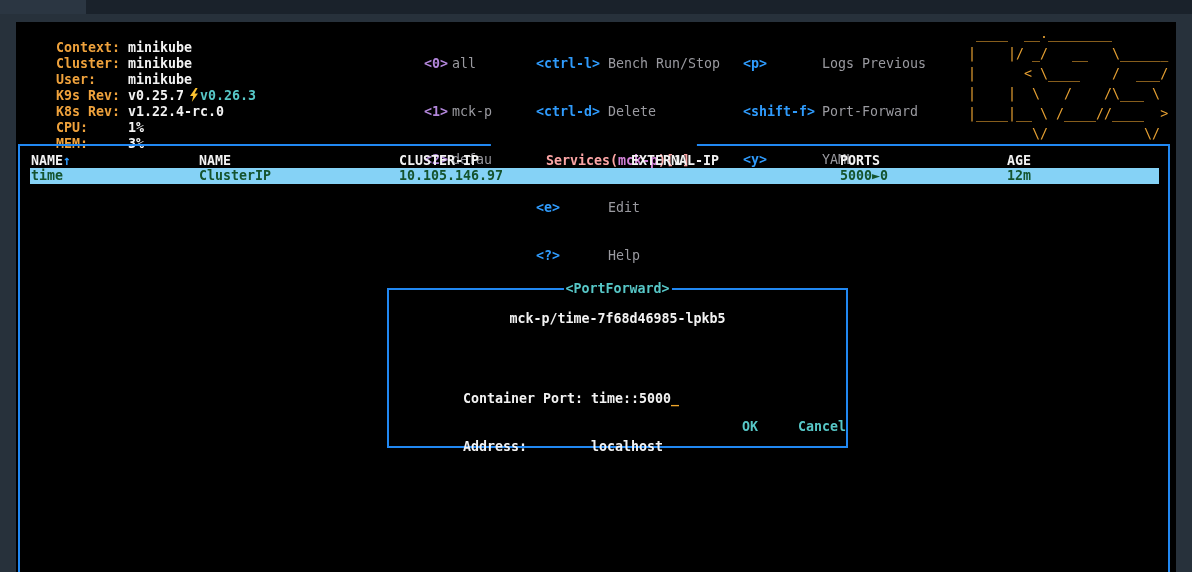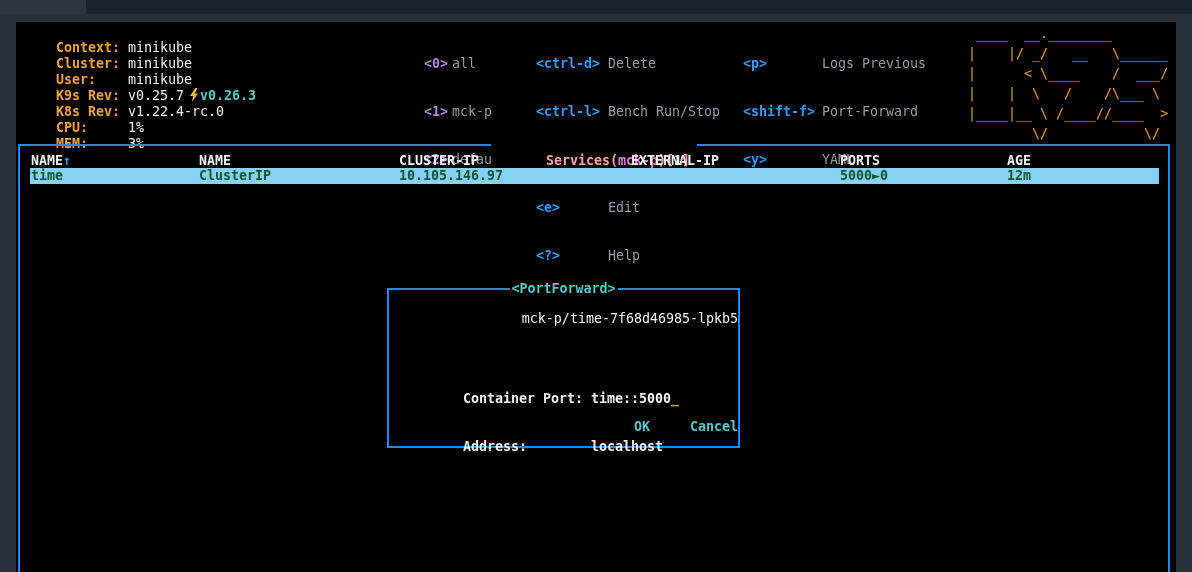--- a/index.html
+++ b/index.html
@@ -21,21 +21,21 @@
     position: absolute; left: 16px; top: 22px; width: 1160px; height: 550px;
     background: #000;
     font-size: 13.3px; line-height: 16px;
     color: #f2f2f2;
   }
   .terminal span, .terminal div, .terminal pre { white-space: pre; }
 
   
   .info-row { position: absolute; left: 8px; height: 16px; }
   .info-label { display: inline-block; width: 72px; color: #efa23c; font-weight: bold; }
-  .info-value { color: #f2f2f2; font-weight: normal; }
+  .info-value { color: #f2f2f2; font-weight: bold; }
   .info-upgrade { color: #57c7c7; font-weight: bold; }
   .bolt { display: inline-block; vertical-align: -2px; margin: 0 1px 0 5px; }
 
   
   .keycol { position: absolute; top: 2px; }
   .keyrow { height: 16px; }
   .key { display: inline-block; font-weight: bold; }
   .key-purple { color: #b286da; }
   .key-blue { color: #2f9bfc; }
   .ns-col .key { width: 28px; }
@@ -57,29 +57,29 @@
     background: #000; padding: 0 7px; font-weight: bold; white-space: nowrap;
   }
   .t-teal { color: #fca5a5; } .t-purple { color: #d383d8; } .t-count { color: #f2f2f2; }
   .th { position: absolute; top: 7px; color: #f2f2f2; font-weight: bold; }
   .sort-arrow { color: #2f9bfc; font-weight: bold; }
   .sel-row { position: absolute; left: 10px; top: 22px; width: 1129px; height: 16px; background: #85d2f6; }
   .sel-cell { position: absolute; top: 0; color: #14532d; font-weight: bold; }
 
   
   .modal {
-    position: absolute; left: 371px; top: 266px; width: 353px; height: 160px;
+    position: absolute; left: 371px; top: 266px; width: 461px; height: 160px;
     background: #000; border: 2px solid #2188f2;
   }
   .modal-title {
     position: absolute; top: -9px; left: 50%; transform: translateX(-50%);
     background: #000; padding: 0 2px; color: #57c7c7; font-weight: bold; white-space: nowrap;
   }
-  .modal-pod { position: absolute; top: 21px; left: 0; width: 100%; text-align: right;
-               color: #f2f2f2; font-weight: normal; }
+  .modal-pod { position: absolute; top: 21px; left: 0; width: 100%; text-align: center;
+               color: #f2f2f2; font-weight: bold; }
   .modal-fields { position: absolute; left: 10px; top: 53px; }
   .field-row { height: 16px; color: #f2f2f2; font-weight: bold; }
   .field-label { display: inline-block; width: 128px; }
   .cursor { color: #f0a62a; font-weight: bold; }
   .modal-buttons { position: absolute; top: 129px; left: 0; width: 100%;
                    display: flex; justify-content: flex-end; gap: 40px; }
   .dlg-btn { color: #57c7c7; font-weight: bold; cursor: pointer; }
 </style>
 </head>
 <body>
@@ -114,22 +114,22 @@
     <span class="info-label">MEM:</span><span class="info-value">3%</span>
   </div>
 
   <div class="keycol ns-col" style="left:408px">
     <div class="keyrow"><span class="key key-purple">&lt;0&gt;</span><span class="key-label">all</span></div>
     <div class="keyrow"><span class="key key-purple">&lt;1&gt;</span><span class="key-label">mck-p</span></div>
     <div class="keyrow"><span class="key key-purple">&lt;2&gt;</span><span class="key-label">default</span></div>
   </div>
 
   <div class="keycol act-col1" style="left:520px">
+    <div class="keyrow"><span class="key key-blue">&lt;ctrl-l&gt;</span><span class="key-label">Bench Run/Stop</span></div>
     <div class="keyrow"><span class="key key-blue">&lt;ctrl-d&gt;</span><span class="key-label">Delete</span></div>
-    <div class="keyrow"><span class="key key-blue">&lt;ctrl-l&gt;</span><span class="key-label">Bench Run/Stop</span></div>
     <div class="keyrow"><span class="key key-blue">&lt;d&gt;</span><span class="key-label">Describe</span></div>
     <div class="keyrow"><span class="key key-blue">&lt;e&gt;</span><span class="key-label">Edit</span></div>
     <div class="keyrow"><span class="key key-blue">&lt;?&gt;</span><span class="key-label">Help</span></div>
     <div class="keyrow"><span class="key key-blue">&lt;l&gt;</span><span class="key-label">Logs</span></div>
   </div>
 
   <div class="keycol act-col2" style="left:727px">
     <div class="keyrow"><span class="key key-blue">&lt;p&gt;</span><span class="key-label">Logs Previous</span></div>
     <div class="keyrow"><span class="key key-blue">&lt;shift-f&gt;</span><span class="key-label">Port-Forward</span></div>
     <div class="keyrow"><span class="key key-blue">&lt;y&gt;</span><span class="key-label">YAML</span></div>

